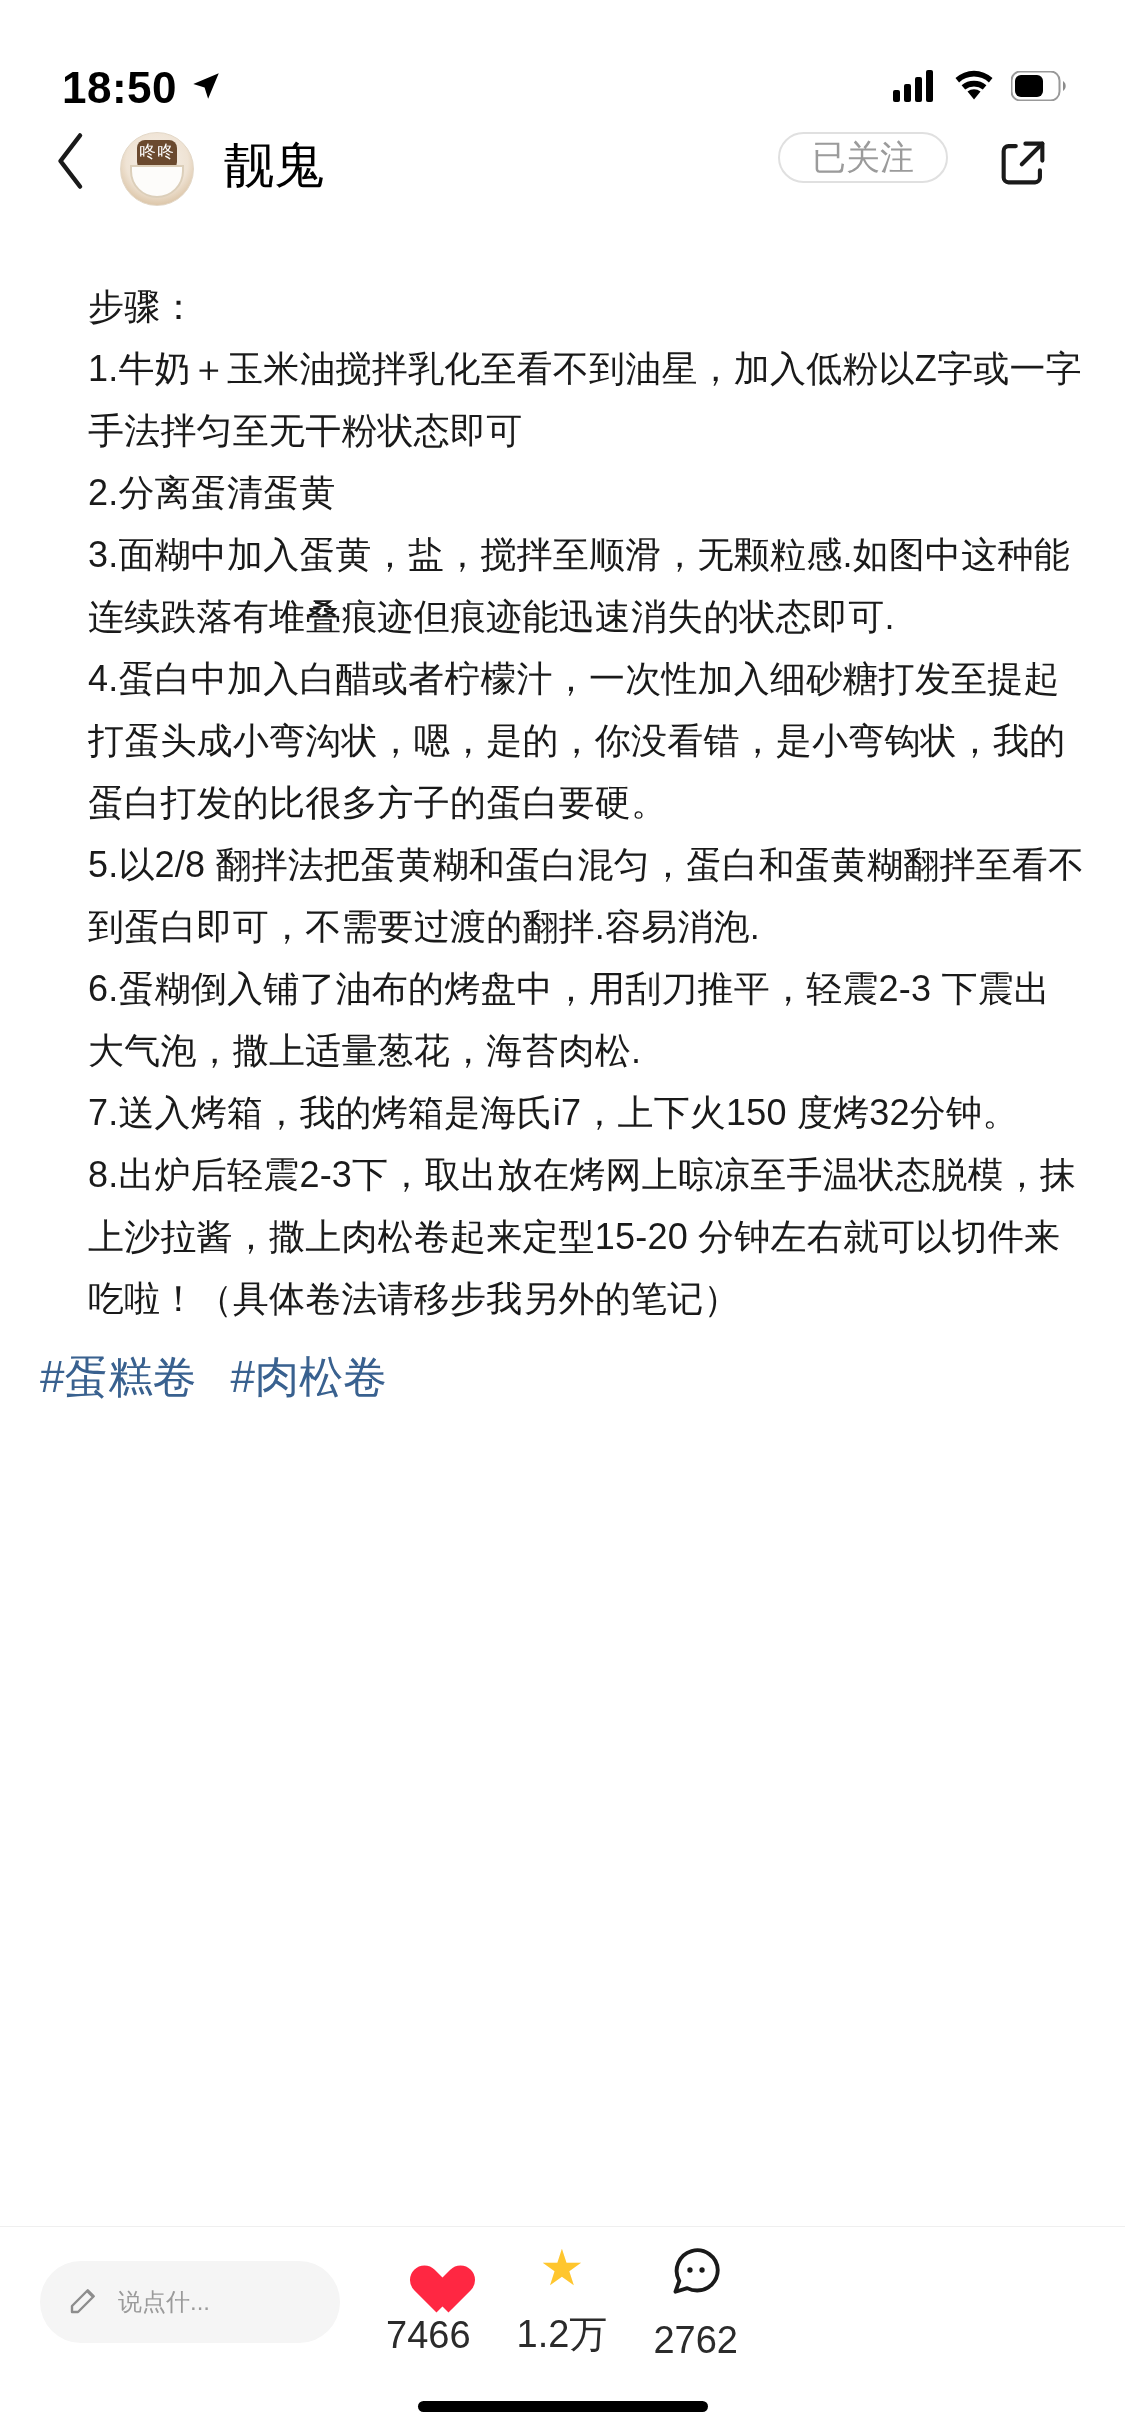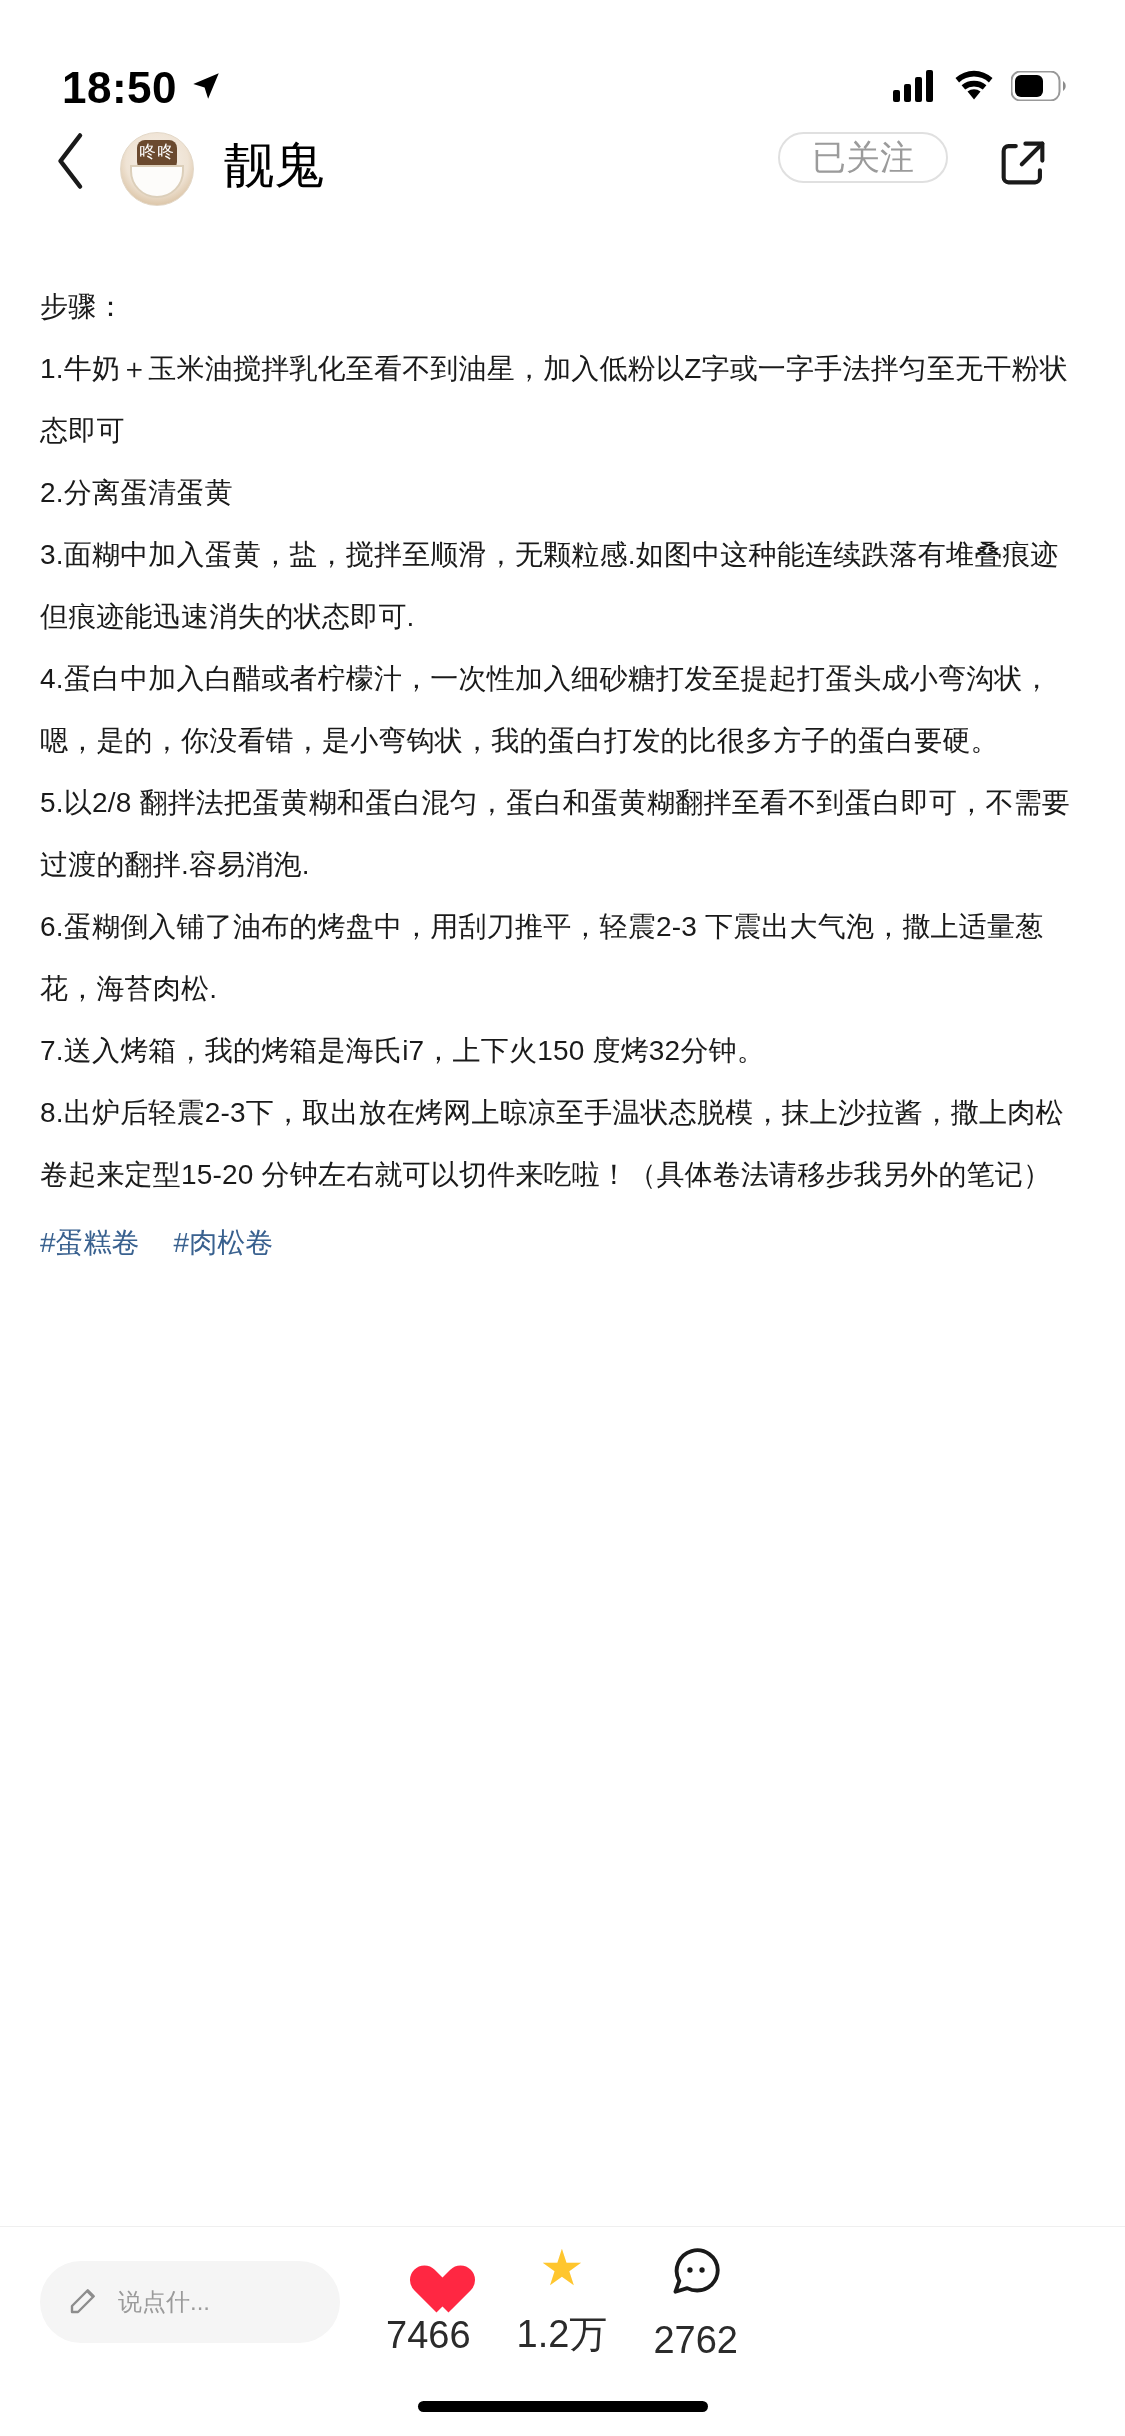--- a/index.html
+++ b/index.html
@@ -134,32 +134,33 @@
     flex: 0 0 auto;
   }
 
   
   .content {
     flex: 1 1 auto;
     padding: 24px 40px 0 40px;
     overflow: hidden;
   }
   .para {
-    font-size: 28px;
+    font-size: 36px;
     line-height: 62px;
     color: #1a1a1a;
     letter-spacing: 0.2px;
     word-break: break-word;
     font-family: "Liberation Sans", sans-serif;
+    margin-left: 48px;
   }
   .tags {
     margin-top: 18px;
     display: flex;
     gap: 34px;
-    font-size: 28px;
+    font-size: 44px;
     color: #4a6fa5;
   }
   .tag { color: #39618f; }
 
   
   .bottombar {
     flex: 0 0 150px;
     height: 150px;
     border-top: 1px solid #efefef;
     display: flex;

